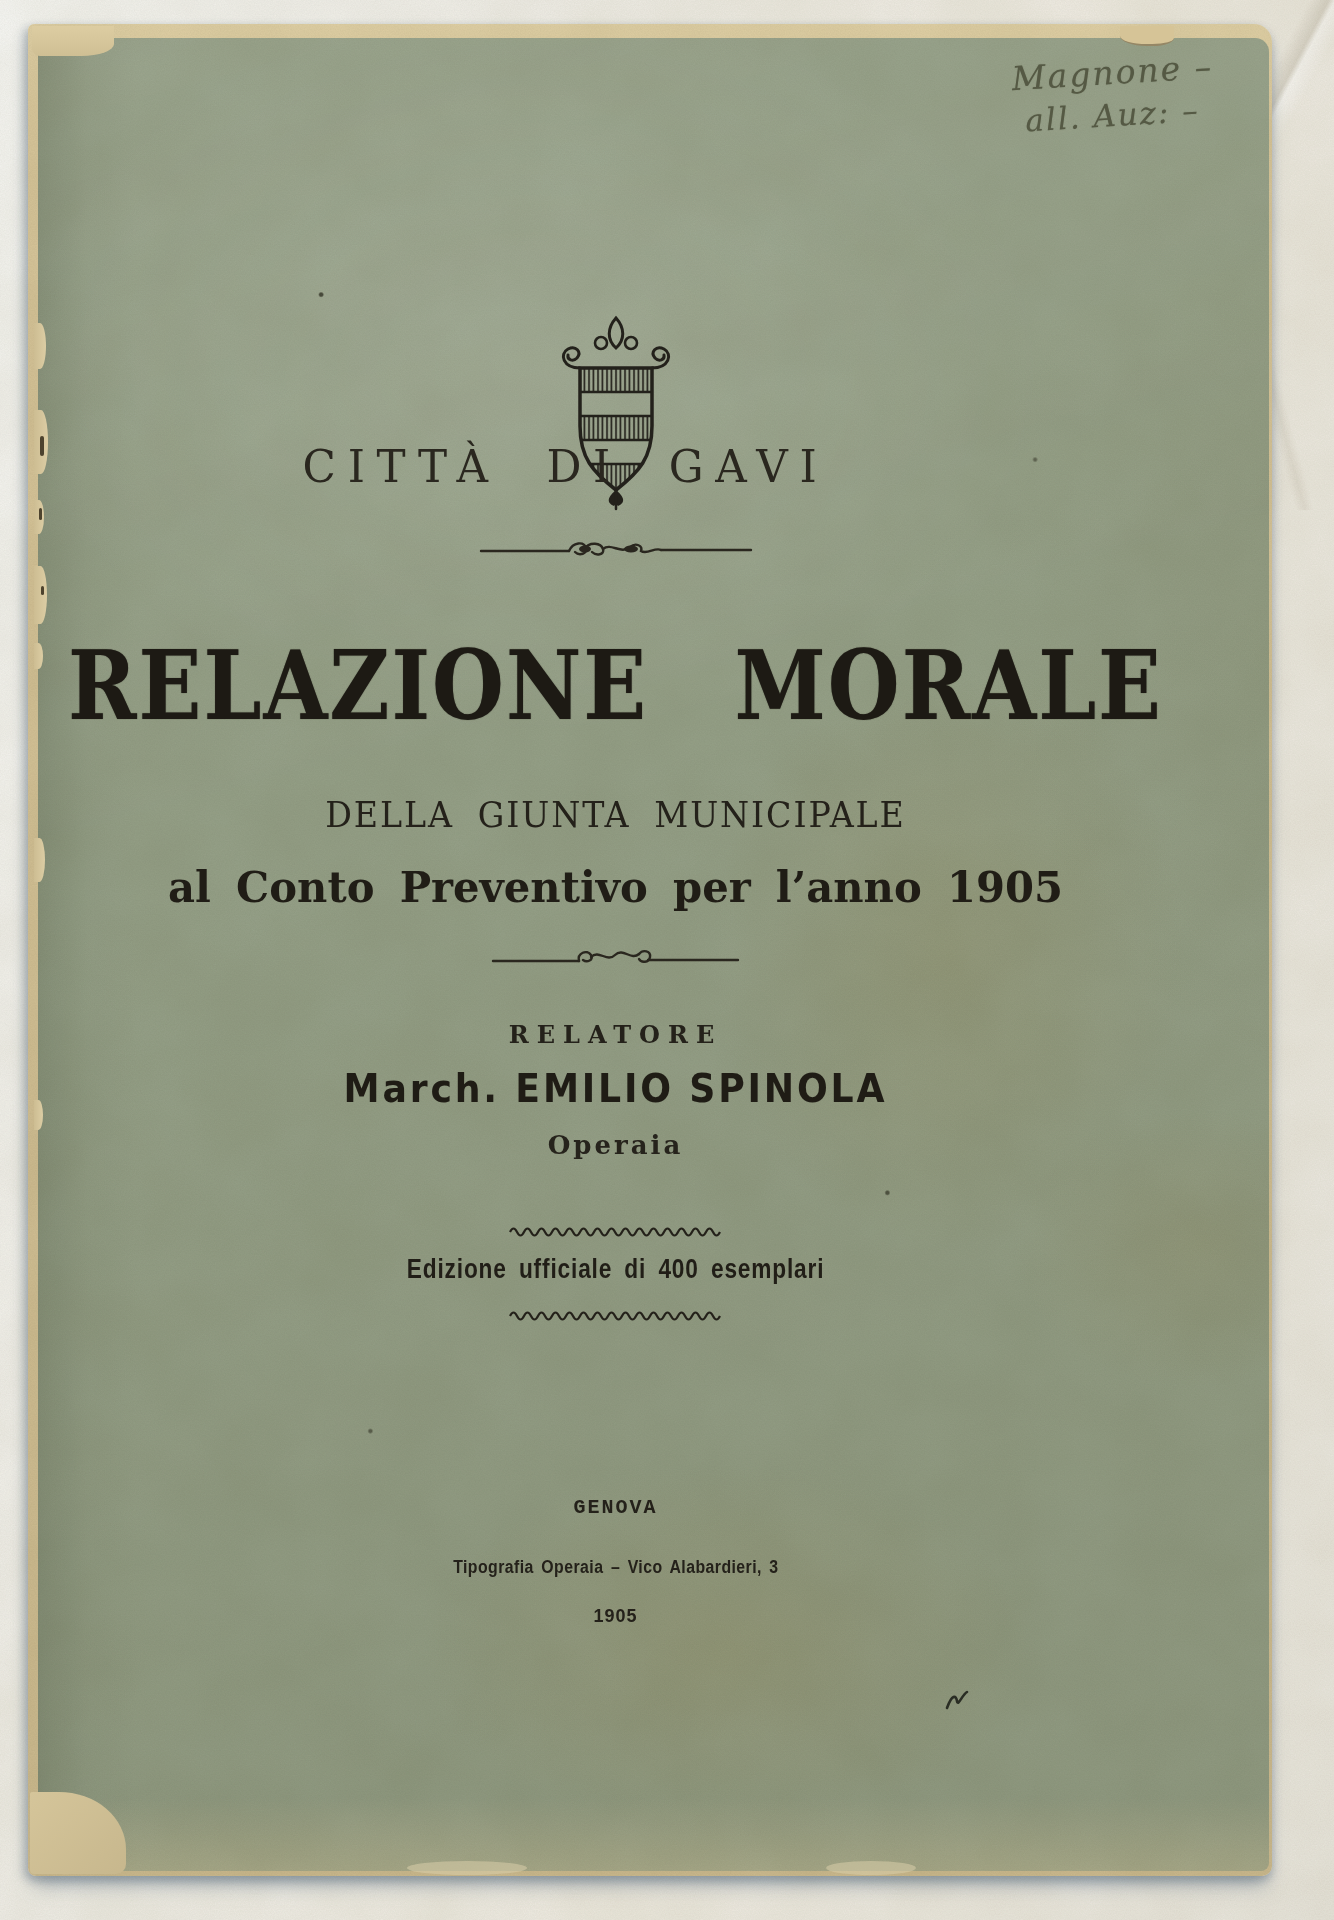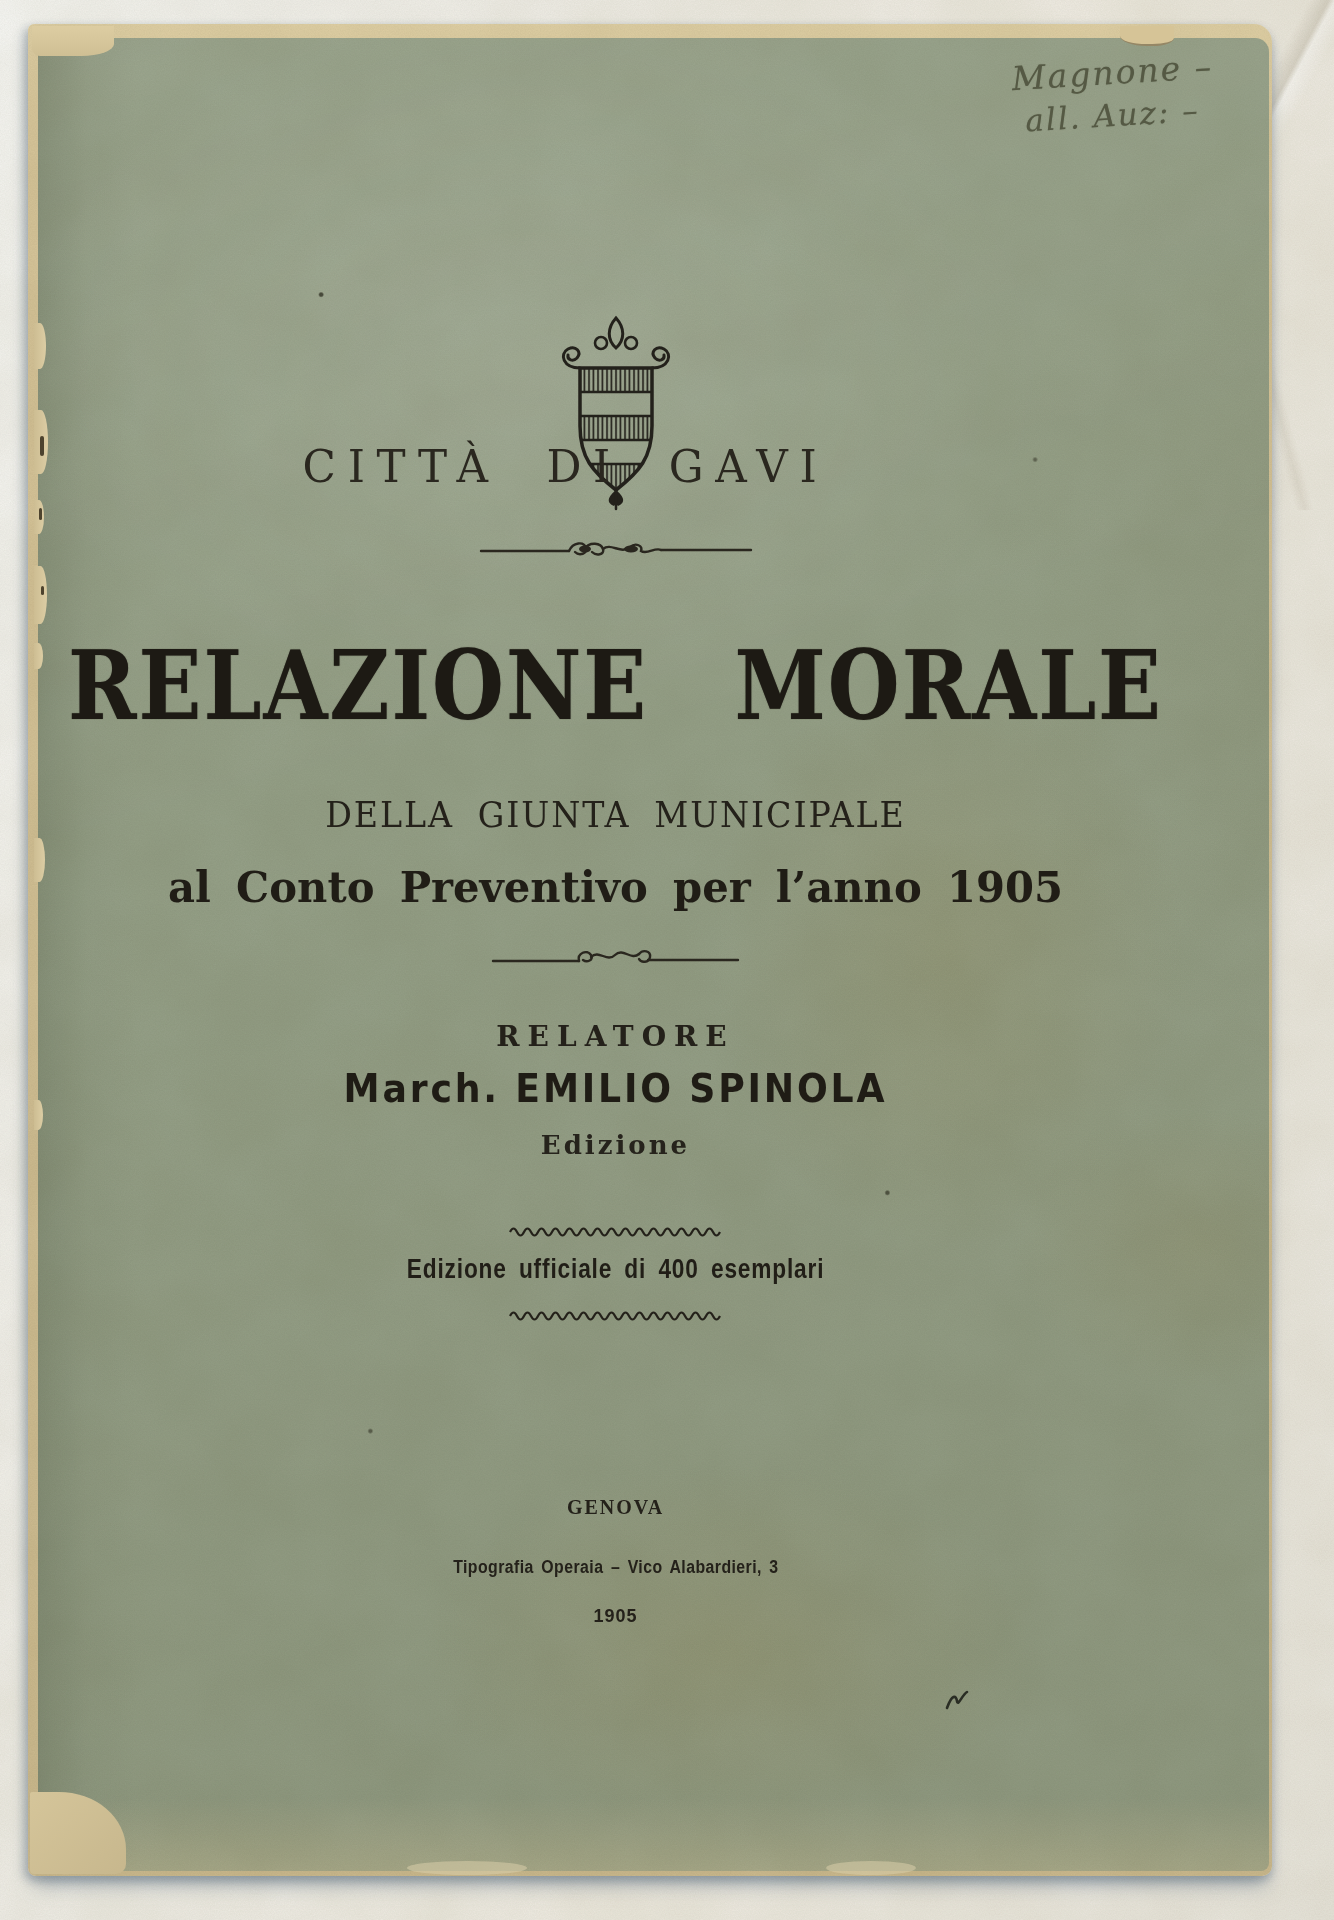--- a/index.html
+++ b/index.html
@@ -72,31 +72,31 @@
     transform:translateX(-50px) scaleX(.97);color:#2a271f;}
   .div1{top:500px;}
   .t-title{top:592px;font-size:86px;font-weight:bold;letter-spacing:2px;word-spacing:58px;
     transform:scale(.96,1.10);transform-origin:center top;color:#1d1a14;
     text-shadow:0 0 1px rgba(25,22,15,.6);}
   .t-committee{top:757px;font-size:35px;letter-spacing:2px;word-spacing:12px;
     transform:scaleX(.95);color:#24211a;}
   .t-budget{top:824px;font-size:43px;font-weight:bold;word-spacing:11px;
     transform:scaleX(.97);color:#201d16;}
   .div2{top:908px;}
-  .t-relatore{top:982px;font-size:28px;font-weight:bold;letter-spacing:8px;color:#24211a;}
+  .t-relatore{top:982px;font-size:24px;font-weight:bold;letter-spacing:8px;color:#24211a;}
   .t-speaker{top:1028px;font-size:39px;font-weight:bold;letter-spacing:3px;
     font-family:"DejaVu Sans",sans-serif;transform:scaleX(.93);color:#1f1c15;}
   .t-role{top:1092px;font-size:26px;font-weight:bold;letter-spacing:3px;color:#26231c;}
   .wavy1{top:1184px;}
   .t-edition{top:1216px;font-size:27px;font-weight:bold;
     font-family:"Liberation Sans",sans-serif;color:#211e17;}
   .t-edition .squeeze{display:inline-block;transform:scaleX(.84);letter-spacing:1px;word-spacing:6px;}
   .wavy2{top:1268px;}
   .t-gen{top:1458px;font-size:20px;font-weight:bold;letter-spacing:2px;
-    font-family:Liberation Serif, serif;color:#24211a;}
+    font-family:Liberation Mono, monospace;color:#24211a;}
   .t-printer{top:1484px;font-size:18px;font-weight:bold;
     font-family:"Liberation Sans",sans-serif;color:#24211a;margin-top:35px;}
   .t-printer .squeeze{display:inline-block;transform:scaleX(.88);letter-spacing:.5px;word-spacing:3px;}
   .t-year{top:1568px;font-size:18px;font-weight:bold;letter-spacing:1px;
     font-family:"Liberation Sans",sans-serif;color:#24211a;}
   .squiggle{position:absolute;left:905px;top:1648px;}
   svg{overflow:visible;}
 </style>
 </head>
 <body>
@@ -206,21 +206,21 @@
             <path d="M146 8 C150 3 158 5 157 11 C156 17 148 17 146 13"></path>
             <path d="M155 14 H245"></path>
           </g>
         </svg>
       </div>
 
       <div class="block t-relatore">RELATORE</div>
 
       <div class="block t-speaker">March. EMILIO SPINOLA</div>
 
-      <div class="block t-role">Edizione</div>
+      <div class="block t-role">Operaia</div>
 
       <div class="block wavy1">
         <svg width="212" height="12" viewBox="0 0 212 12" xmlns="http://www.w3.org/2000/svg">
           <path d="M0 7 q3.5 -7 7 0 q3.5 7 7 0 q3.5 -7 7 0 q3.5 7 7 0 q3.5 -7 7 0 q3.5 7 7 0 q3.5 -7 7 0 q3.5 7 7 0 q3.5 -7 7 0 q3.5 7 7 0 q3.5 -7 7 0 q3.5 7 7 0 q3.5 -7 7 0 q3.5 7 7 0 q3.5 -7 7 0 q3.5 7 7 0 q3.5 -7 7 0 q3.5 7 7 0 q3.5 -7 7 0 q3.5 7 7 0 q3.5 -7 7 0 q3.5 7 7 0 q3.5 -7 7 0 q3.5 7 7 0 q3.5 -7 7 0 q3.5 7 7 0 q3.5 -7 7 0 q3.5 7 7 0 q3.5 -7 7 0 q3.5 7 7 0" stroke="#24211a" stroke-width="2.2" fill="none"></path>
         </svg>
       </div>
 
       <div class="block t-edition">
         <span class="squeeze">Edizione ufficiale di 400 esemplari</span>
       </div>

